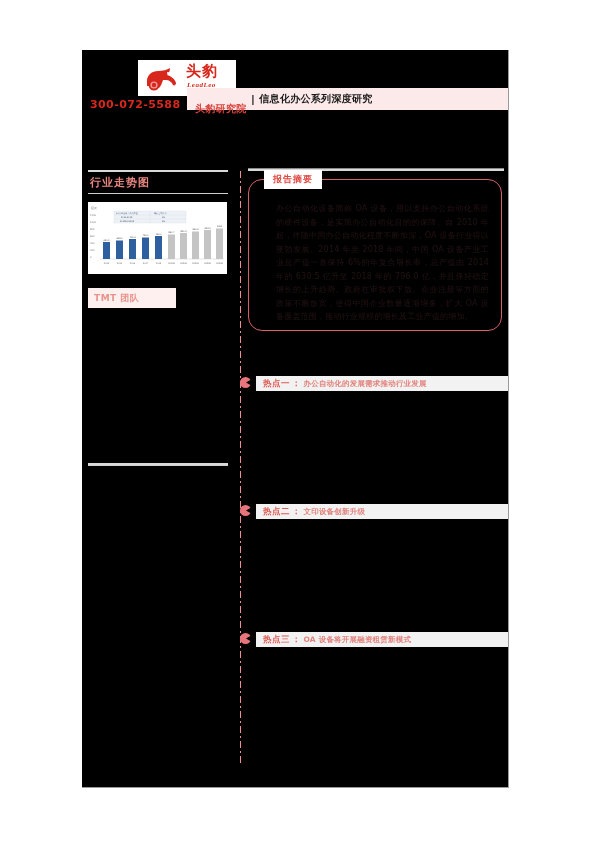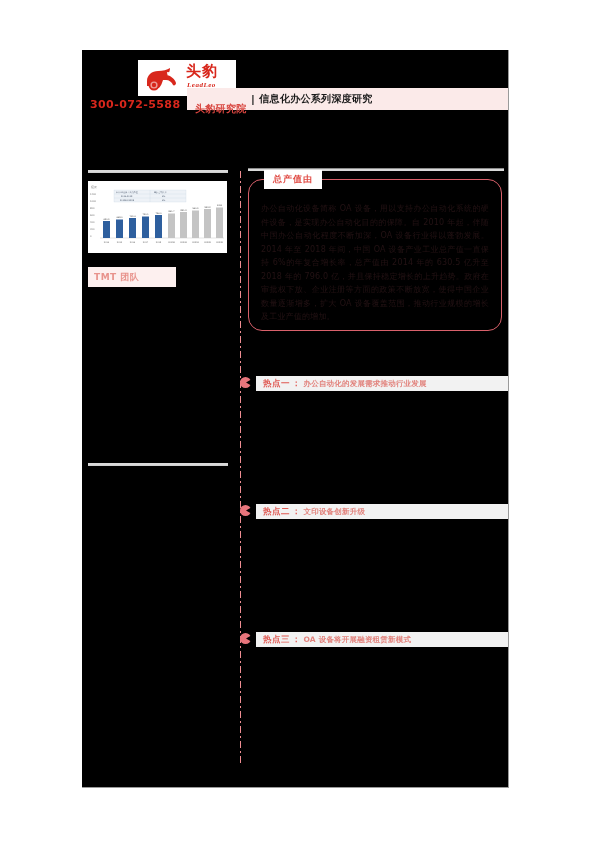--- a/index.html
+++ b/index.html
@@ -117,21 +117,21 @@
     width:256px;height:3px;background:#d9d9d9;
     border-top:1px solid #8c8c8c;box-sizing:border-box;
   }
 
   .summary-wrap{position:relative;margin-top:8px;}
   .summary-box{
     border:1px solid #d9616b;
     border-radius:14px;
     width:254px;height:152px;
     box-sizing:border-box;
-    padding:22px 12px 8px 12px;
+    padding:22px 12px 8px 27px;
   }
   .summary-tag{
     position:absolute;left:16px;top:-9px;
     background:#ffffff;
     padding:3px 9px;
     font-size:9px;font-weight:bold;color:#e04a43;
     font-family:"DejaVu Sans",sans-serif;letter-spacing:1px;
   }
   .summary-text{
     font-size:8px;line-height:13.5px;
@@ -193,20 +193,21 @@
 </div>
 
 <div class="header-bar">
   <span class="header-brand">头豹研究院</span>
   <span class="header-sep">|</span>
   <span class="header-sub">信息化办公系列深度研究</span>
 </div>
 
 <div class="left-col">
   <div class="sec-rule-top"></div>
+  <div class="sec-title">行业走势图</div>
   <div class="sec-rule-bot"></div>
 
   <div class="chart-box">
     <svg width="139" height="72" viewBox="0 0 139 72">
       <rect x="0" y="0" width="139" height="72" fill="#ffffff"></rect>
       <text x="3" y="7" font-size="3" fill="#555" font-family="DejaVu Sans">亿元</text>
 
       <g font-size="2.4" fill="#777" font-family="DejaVu Sans">
         <text x="2" y="14">1200</text>
           <text x="2" y="21">1000</text>
@@ -367,21 +368,21 @@
     <i style="height: 7px; margin-top: 3px;"></i>
   </div>
 
 <div class="right-col">
   <div class="right-rule"></div>
 
   <div class="summary-wrap">
     <div class="summary-box">
       <div class="summary-text">办公自动化设备简称 OA 设备，用以支持办公自动化系统的硬件设备，是实现办公自动化目的的保障。自 2010 年起，伴随中国办公自动化程度不断加深，OA 设备行业得以蓬勃发展。2014 年至 2018 年间，中国 OA 设备产业工业总产值一直保持 6%的年复合增长率，总产值由 2014 年的 630.5 亿升至 2018 年的 796.0 亿，并且保持稳定增长的上升趋势。政府在审批权下放、企业注册等方面的政策不断放宽，使得中国企业数量逐渐增多，扩大 OA 设备覆盖范围，推动行业规模的增长及工业产值的增加。</div>
     </div>
-    <div class="summary-tag">总产值由</div>
+    <div class="summary-tag">报告摘要</div>
   </div>
 </div>
 
 <div class="hot" style="top:376px">
   <span class="hot-bullet"></span>
   <div class="hot-bar">
     <span class="hot-num">热点一</span>
     <span class="hot-colon">：</span>
     <span class="hot-text">办公自动化的发展需求推动行业发展</span>
   </div>

